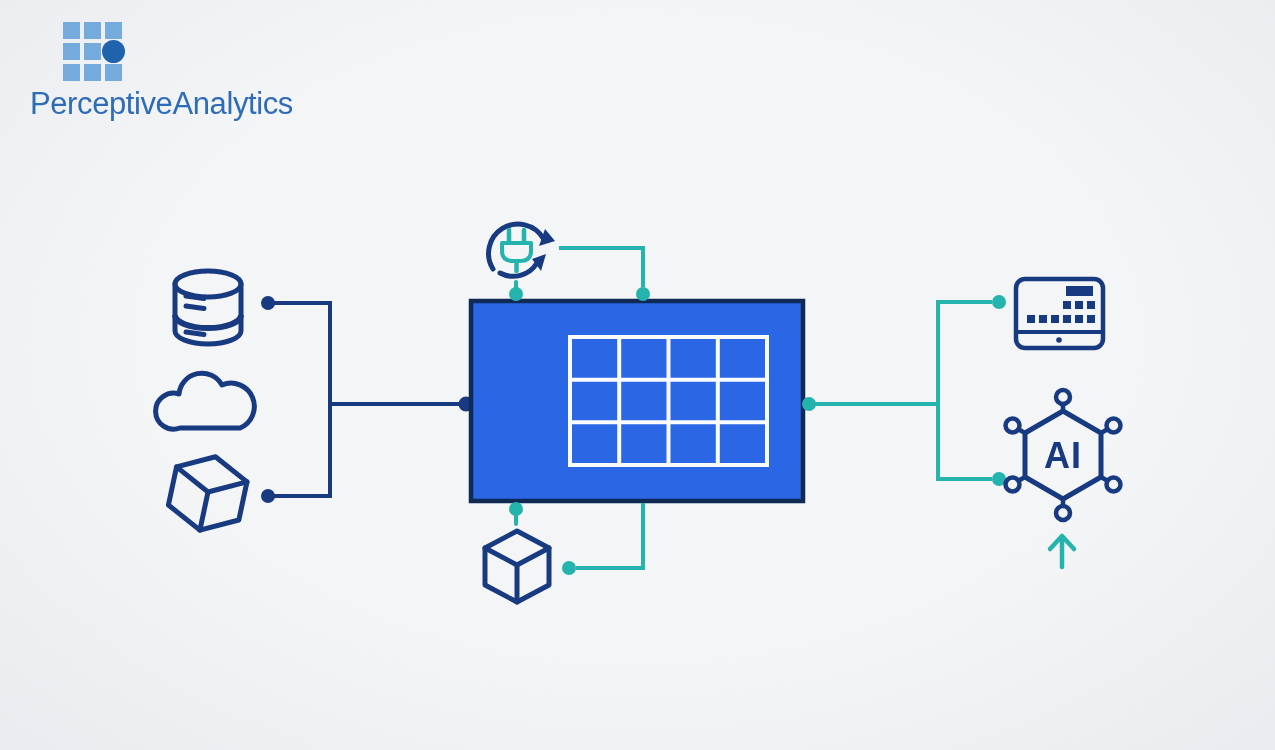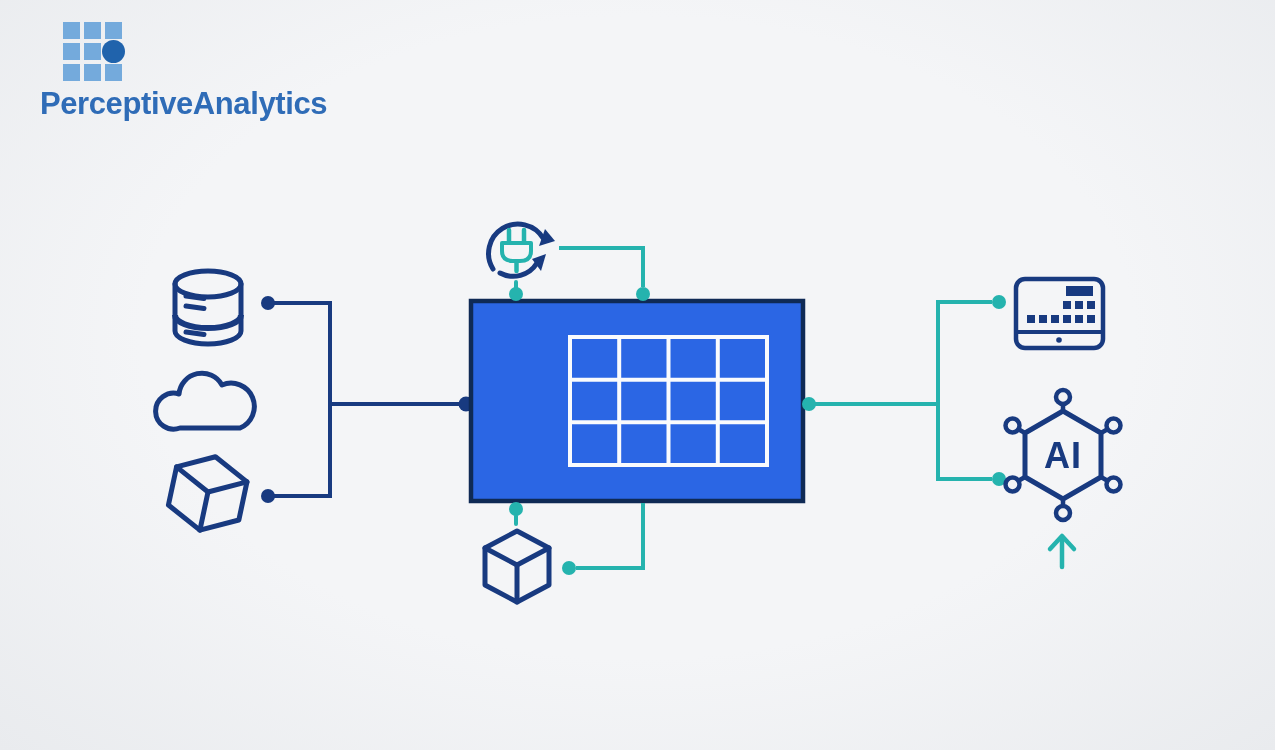--- a/index.html
+++ b/index.html
@@ -34,22 +34,22 @@
     background: var(--logo-circle);
   }
   .logo-text {
     margin-top: 7px;
     font-size: 31px;
     line-height: 1;
     letter-spacing: -0.4px;
     color: var(--logo-text);
     white-space: nowrap;
   }
-  .logo-text .lt-reg { font-weight: 700; margin-left: 10px; }
-  .logo-text .lt-bold { font-weight: 700; }
+  .logo-text .lt-reg { font-weight: 400; }
+  .logo-text .lt-bold { font-weight: 400; }
 
   
   .sn { stroke: var(--navy); }
   .st { stroke: var(--teal); }
   .sw { stroke: var(--grid-line); }
   .fn { fill: var(--navy); }
   .ft { fill: var(--teal); }
   .nf { fill: none; }
   .fbg { fill: var(--background); }
   .rc { stroke-linecap: round; stroke-linejoin: round; }

